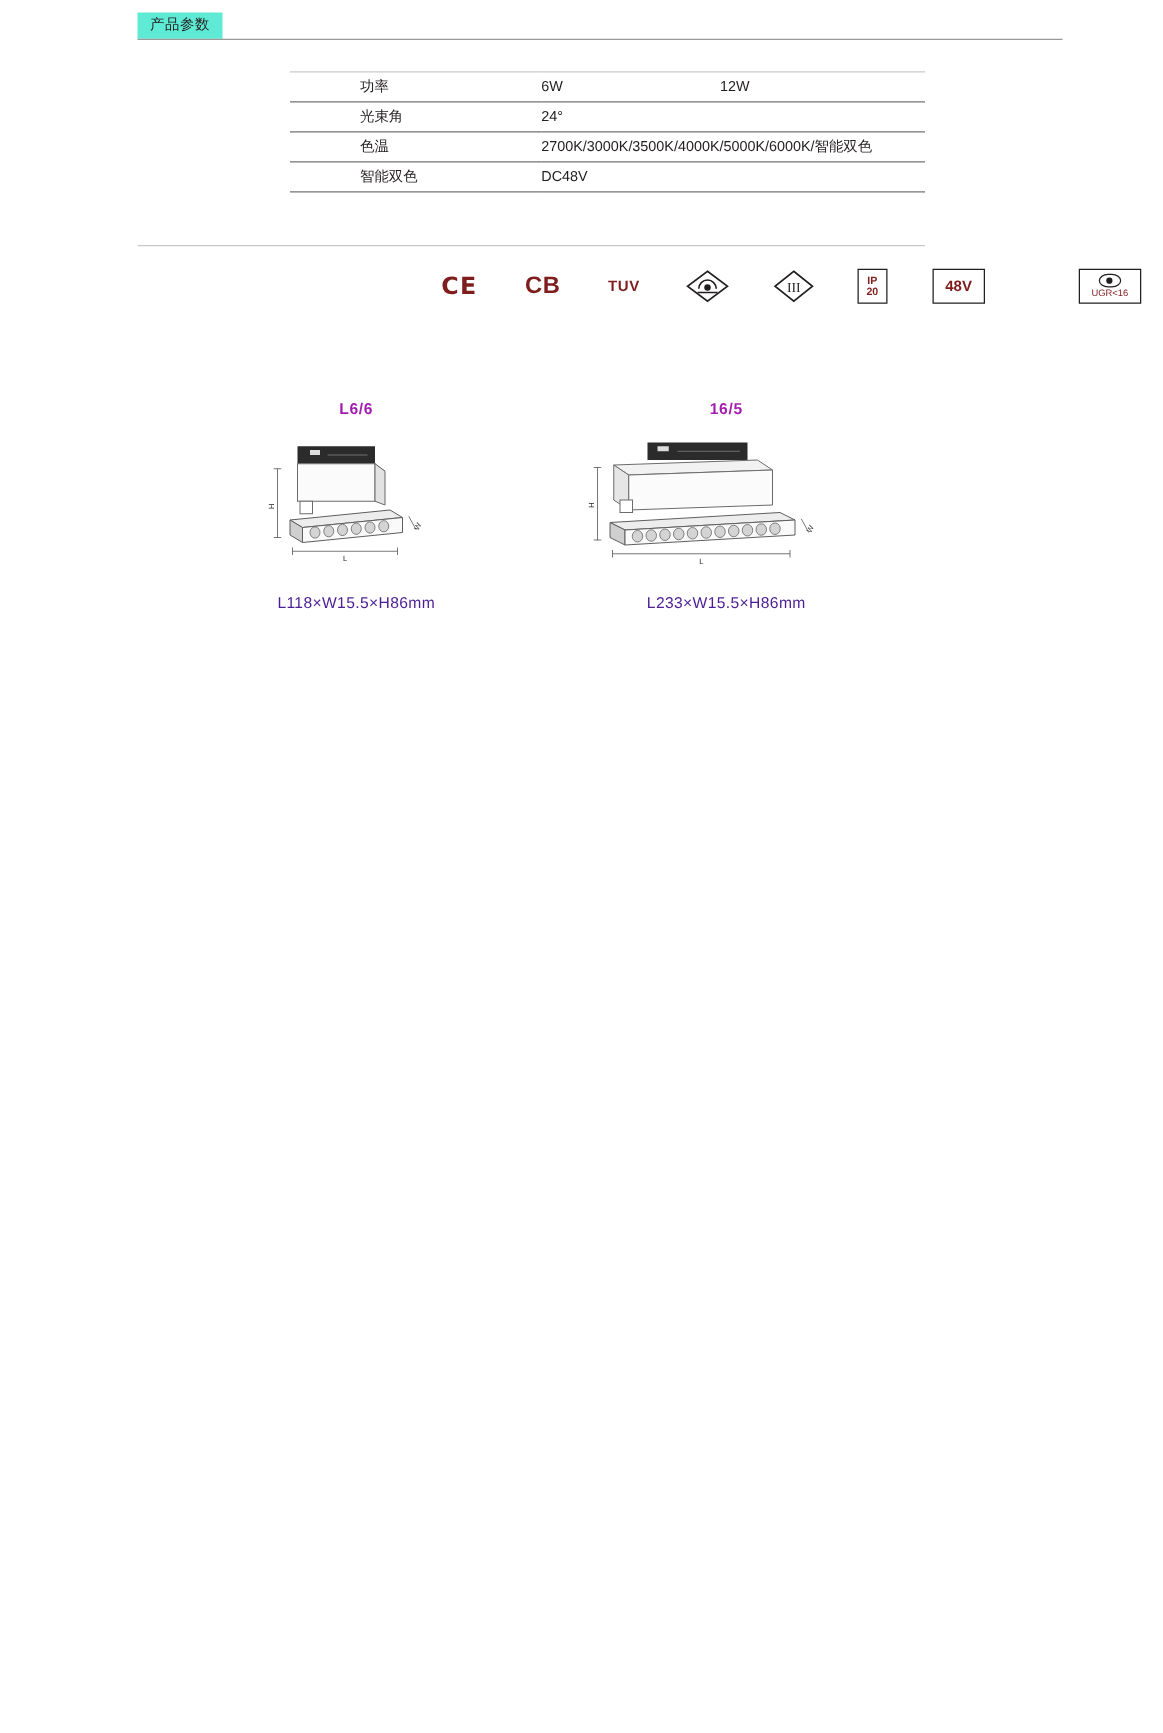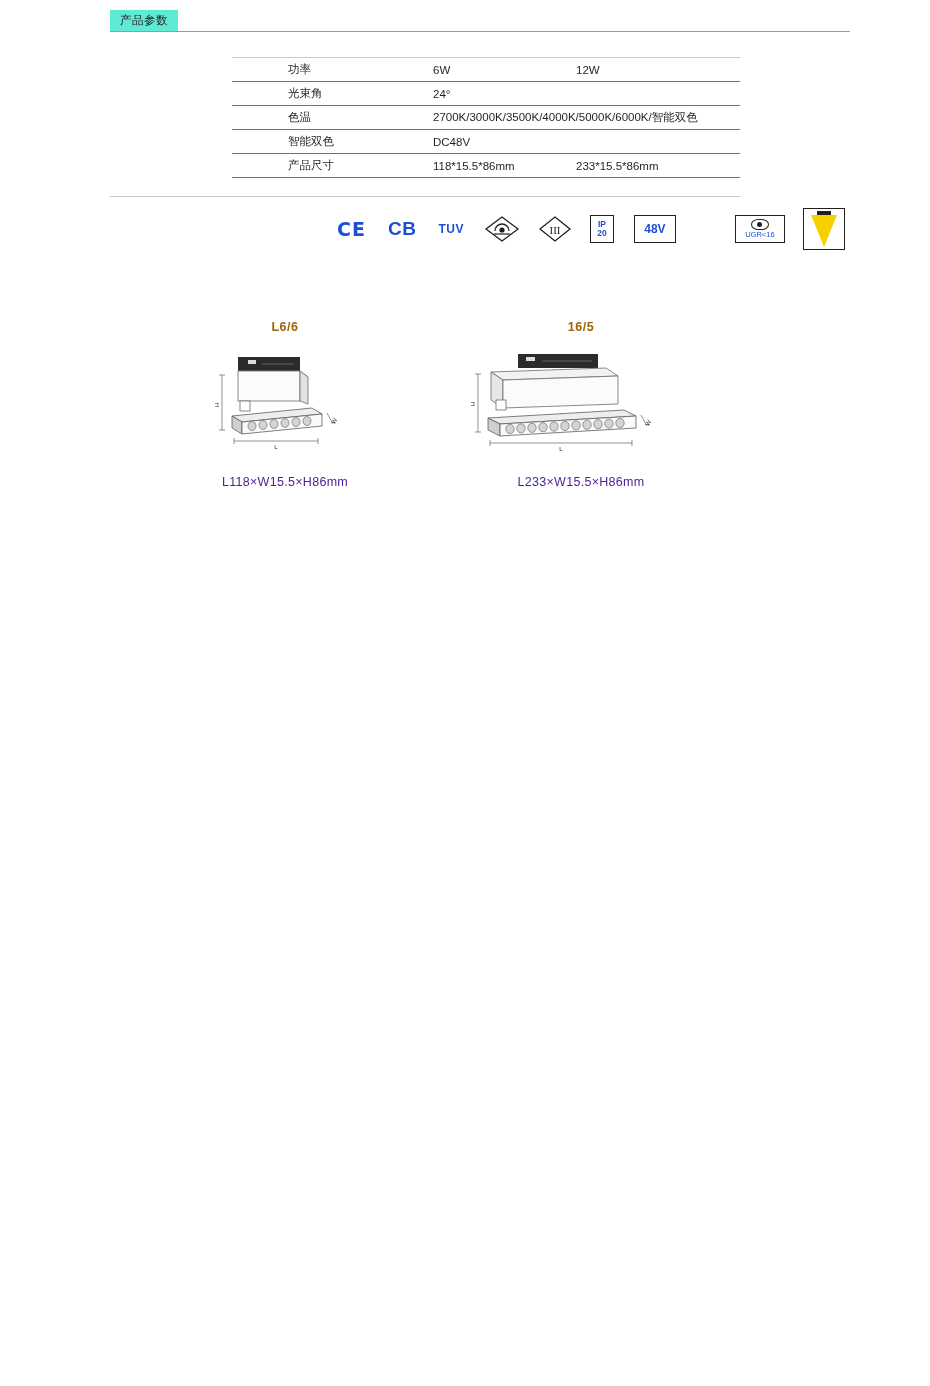--- a/index.html
+++ b/index.html
@@ -88,21 +88,22 @@
     width: 425px;
     height: 42px;
     display: flex;
     align-items: center;
     gap: 0;
   }
   .cert {
     display: flex;
     align-items: center;
     justify-content: center;
-    color: #1d4ed8;
+    color: #7f1d1d;
+    margin-left: 16px;
   }
   .cert-divider {
     width: 1px;
     height: 22px;
     background: #888;
     margin-right: 12px;
   }
   .cert-ce {
     font-size: 19px;
     font-weight: bold;
@@ -198,21 +199,21 @@
     background: #231f20;
   }
 
   
   .fig {
     position: absolute;
   }
   .fig-title {
     font-size: 12.5px;
     font-weight: bold;
-    color: #a16207;
+    color: #a21caf;
     text-align: center;
     letter-spacing: 0.5px;
   }
   .fig-caption {
     font-size: 12.5px;
     color: #4c1d95;
     text-align: center;
     letter-spacing: 0.3px;
   }
 
@@ -256,25 +257,20 @@
       <td class="c-valwide" colspan="2">24°</td>
     </tr>
     <tr>
       <td class="c-label">色温</td>
       <td class="c-valwide" colspan="2">2700K/3000K/3500K/4000K/5000K/6000K/智能双色</td>
     </tr>
     <tr>
       <td class="c-label">智能双色</td>
       <td class="c-valwide" colspan="2">DC48V</td>
     </tr>
-    <tr>
-      <td class="c-label">产品尺寸</td>
-      <td class="c-val1">118*15.5*86mm</td>
-      <td class="c-val2">233*15.5*86mm</td>
-    </tr>
   </tbody>
 </table>
 <div class="table-bottom-rule"></div>
 
 <div class="certs">
 
   <div class="cert-divider"></div>
 
   <div class="cert cert-ce">CE</div>
 

